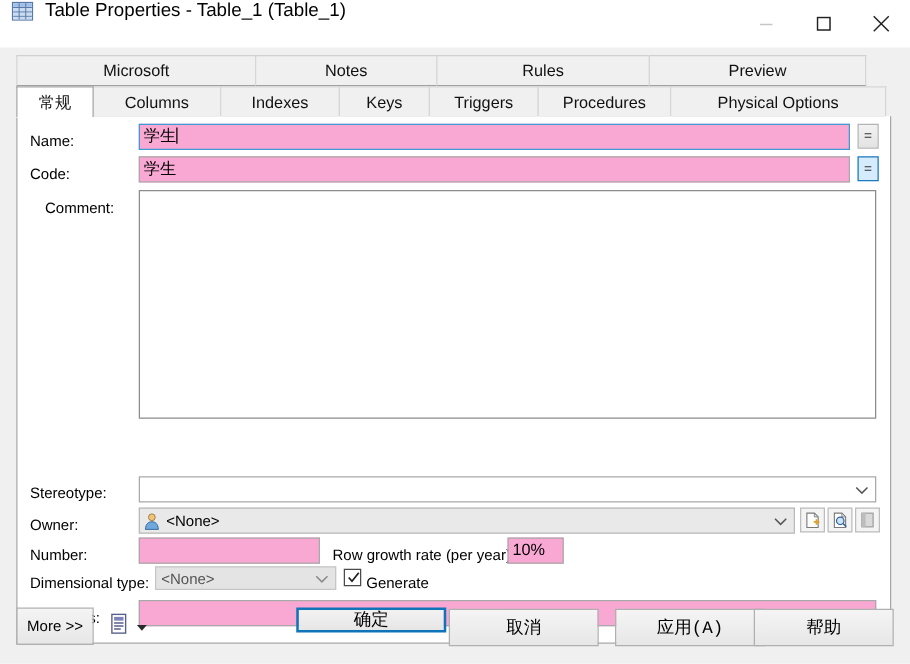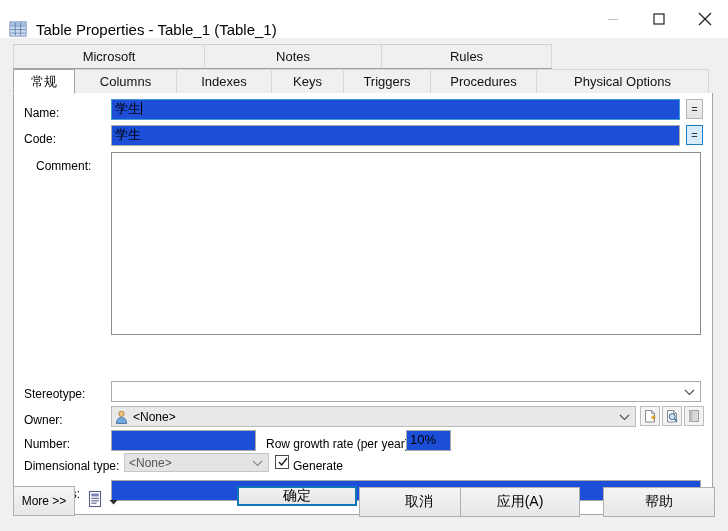--- a/index.html
+++ b/index.html
@@ -17,21 +17,21 @@
     position: relative;
   }
 
   
   .titlebar {
     position: absolute;
     left: 0; top: 0;
     width: 728px; height: 38px;
     background: #ffffff;
     display: flex;
-    align-items: flex-end;
+    align-items: flex-start;
   }
   .title-icon {
     width: 18px; height: 18px;
     margin-left: 9px; margin-right: 9px;
     position: relative;
     flex: 0 0 auto;
   }
   .title-text {
     font-size: 15px;
     color: #000000;
@@ -115,21 +115,21 @@
     font-size: 12px;
     color: #000000;
     white-space: nowrap;
     line-height: 14px;
   }
 
   .txt {
     position: absolute;
     box-sizing: border-box;
     border: 1px solid #a9a9a9;
-    background: #1d4ed8;
+    background: #f9a8d4;
     font-family: "Liberation Sans", sans-serif;
     font-size: 13px;
     color: #000000;
     padding: 0 3px;
     line-height: 18px;
     outline: none;
   }
   .txt.focused {
     border: 1px solid #3e9bd4;
   }
@@ -281,25 +281,28 @@
   </div>
 </div>
 
 <div class="dialog-body">
 
   <div class="tabarea">
     <div class="tabrow row1">
       <div class="tab" style="width:192px">
           <span>Microsoft</span>
         </div>
-      <div class="tab" style="width:178px">
+      <div class="tab" style="width:146px">
           <span>Notes</span>
         </div>
       <div class="tab" style="width:171px">
           <span>Rules</span>
+        </div>
+      <div class="tab" style="width:174px">
+          <span>Preview</span>
         </div>
     </div>
     <div class="tabrow row2">
       <div class="tab active" style="width:62px">
           <span>常规</span>
         </div>
       <div class="tab" style="width:103px">
           <span>Columns</span>
         </div>
       <div class="tab" style="width:96px">
@@ -432,19 +435,19 @@
         </svg>
     </span>
   </div>
 
   <div class="btn default" style="left:237px; top:448px; width:120px; height:20px;">
       <span>确定</span>
     </div>
   <div class="btn" style="left:359px; top:449px; width:120px; height:30px;">
       <span>取消</span>
     </div>
-  <div class="btn" style="left:460px; top:449px; width:120px; height:30px;">
+  <div class="btn" style="left:492px; top:449px; width:120px; height:30px;font-family:Liberation Mono, monospace;">
       <span>应用(A)</span>
     </div>
   <div class="btn" style="left:603px; top:449px; width:112px; height:30px;">
       <span>帮助</span>
     </div>
 </div>
 
 </body></html>

